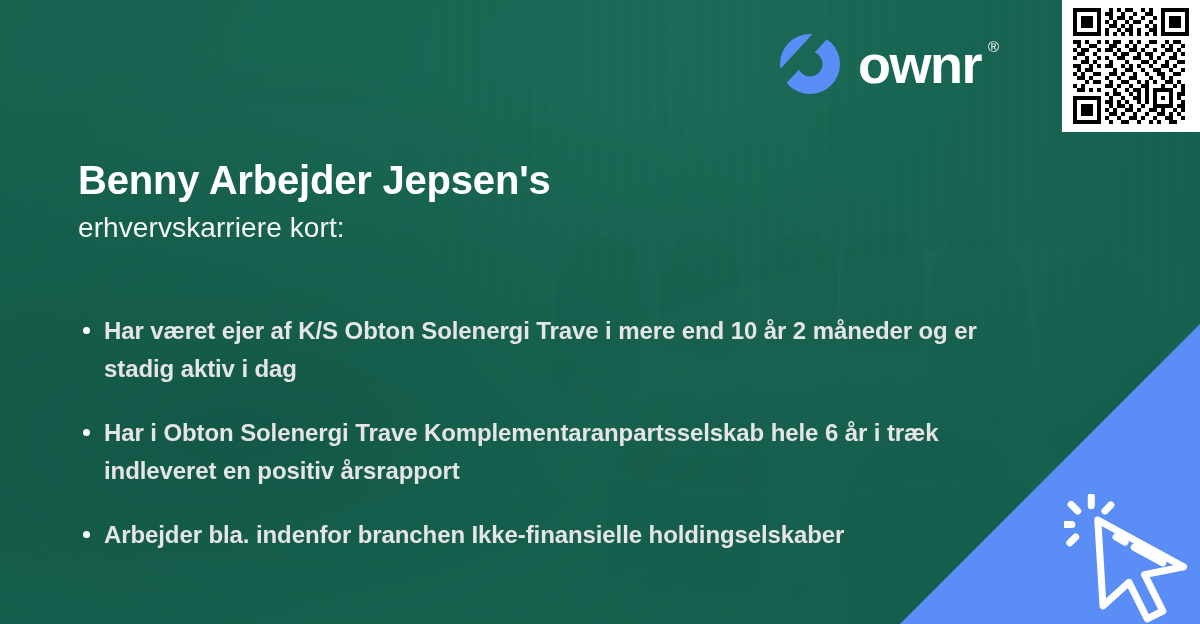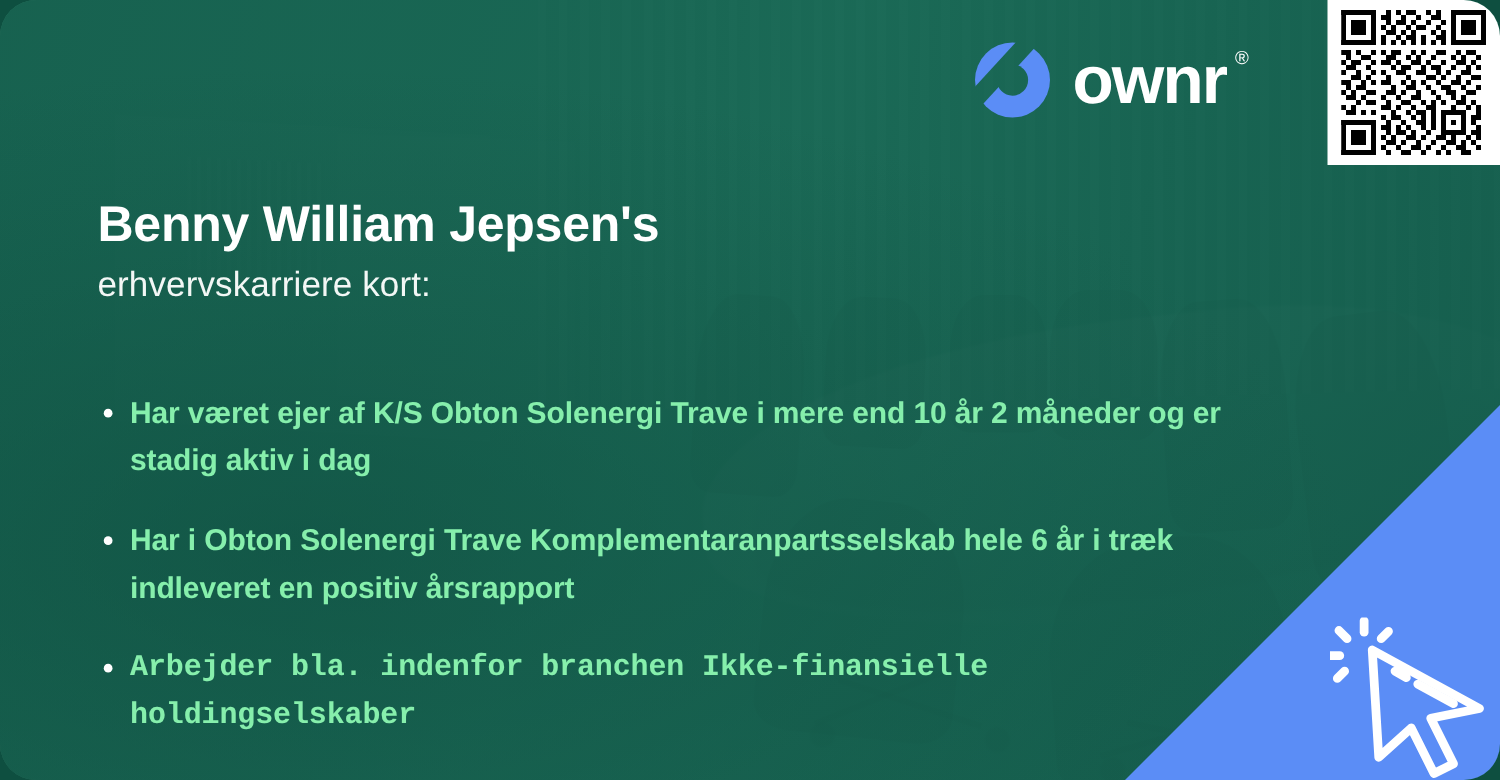--- a/index.html
+++ b/index.html
@@ -10,21 +10,20 @@
   body {
     font-family: "Liberation Sans", sans-serif;
   }
 
   .card {
     position: relative;
     width: 1200px;
     height: 624px;
     overflow: hidden;
     background: #1b6b57;
-    border-radius: 29px;
   }
 
   
   .photo {
     position: absolute;
     inset: 0;
     overflow: hidden;
   }
   .photo-base {
     position: absolute;
@@ -212,29 +211,29 @@
   .bullets {
     position: absolute;
     left: 80px; top: 312px;
     width: 900px;
     list-style: none;
     margin: 0;
     padding: 0;
   }
   .bullet {
     position: relative;
-    color: #86efac;
+    color: #e5e5e5;
     font-size: 24px;
     font-weight: 600;
     line-height: 1.58;
     padding-left: 24px;
     margin-bottom: 26px;
     letter-spacing: -0.1px;
   }
-  .bullet:last-child { margin-bottom: 16px; font-family: Liberation Mono, monospace; }
+  .bullet:last-child { margin-bottom: 16px; }
   .bullet-dot {
     position: absolute;
     left: 3px; top: 15px;
     width: 7px; height: 7px;
     border-radius: 50%;
     background: #ffffff;
   }
 
   
   .corner {
@@ -542,21 +541,21 @@
           <rect x="12" y="28" width="2" height="1"></rect>
         <rect x="16" y="28" width="1" height="1"></rect>
           <rect x="19" y="28" width="1" height="1"></rect>
         <rect x="21" y="28" width="1" height="1"></rect>
           <rect x="24" y="28" width="2" height="1"></rect>
       </g>
     </svg>
   </div>
 
   <div class="headline">
-    <h1 class="headline-main">Benny William Jepsen's</h1>
+    <h1 class="headline-main">Benny Arbejder Jepsen's</h1>
     <p class="headline-sub">erhvervskarriere kort:</p>
   </div>
 
   <ul class="bullets">
     <li class="bullet">
       <span class="bullet-dot"></span>
       <span>Har været ejer af K/S Obton Solenergi Trave i mere end 10 år 2 måneder og er stadig aktiv i dag</span>
     </li>
     <li class="bullet">
       <span class="bullet-dot"></span>

